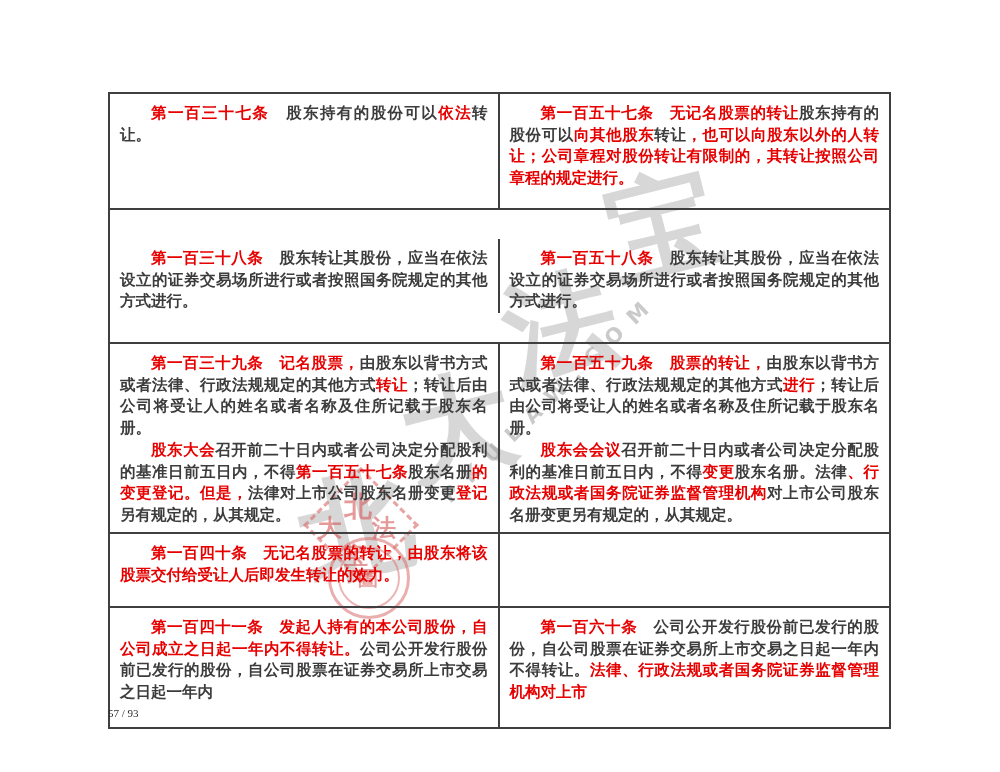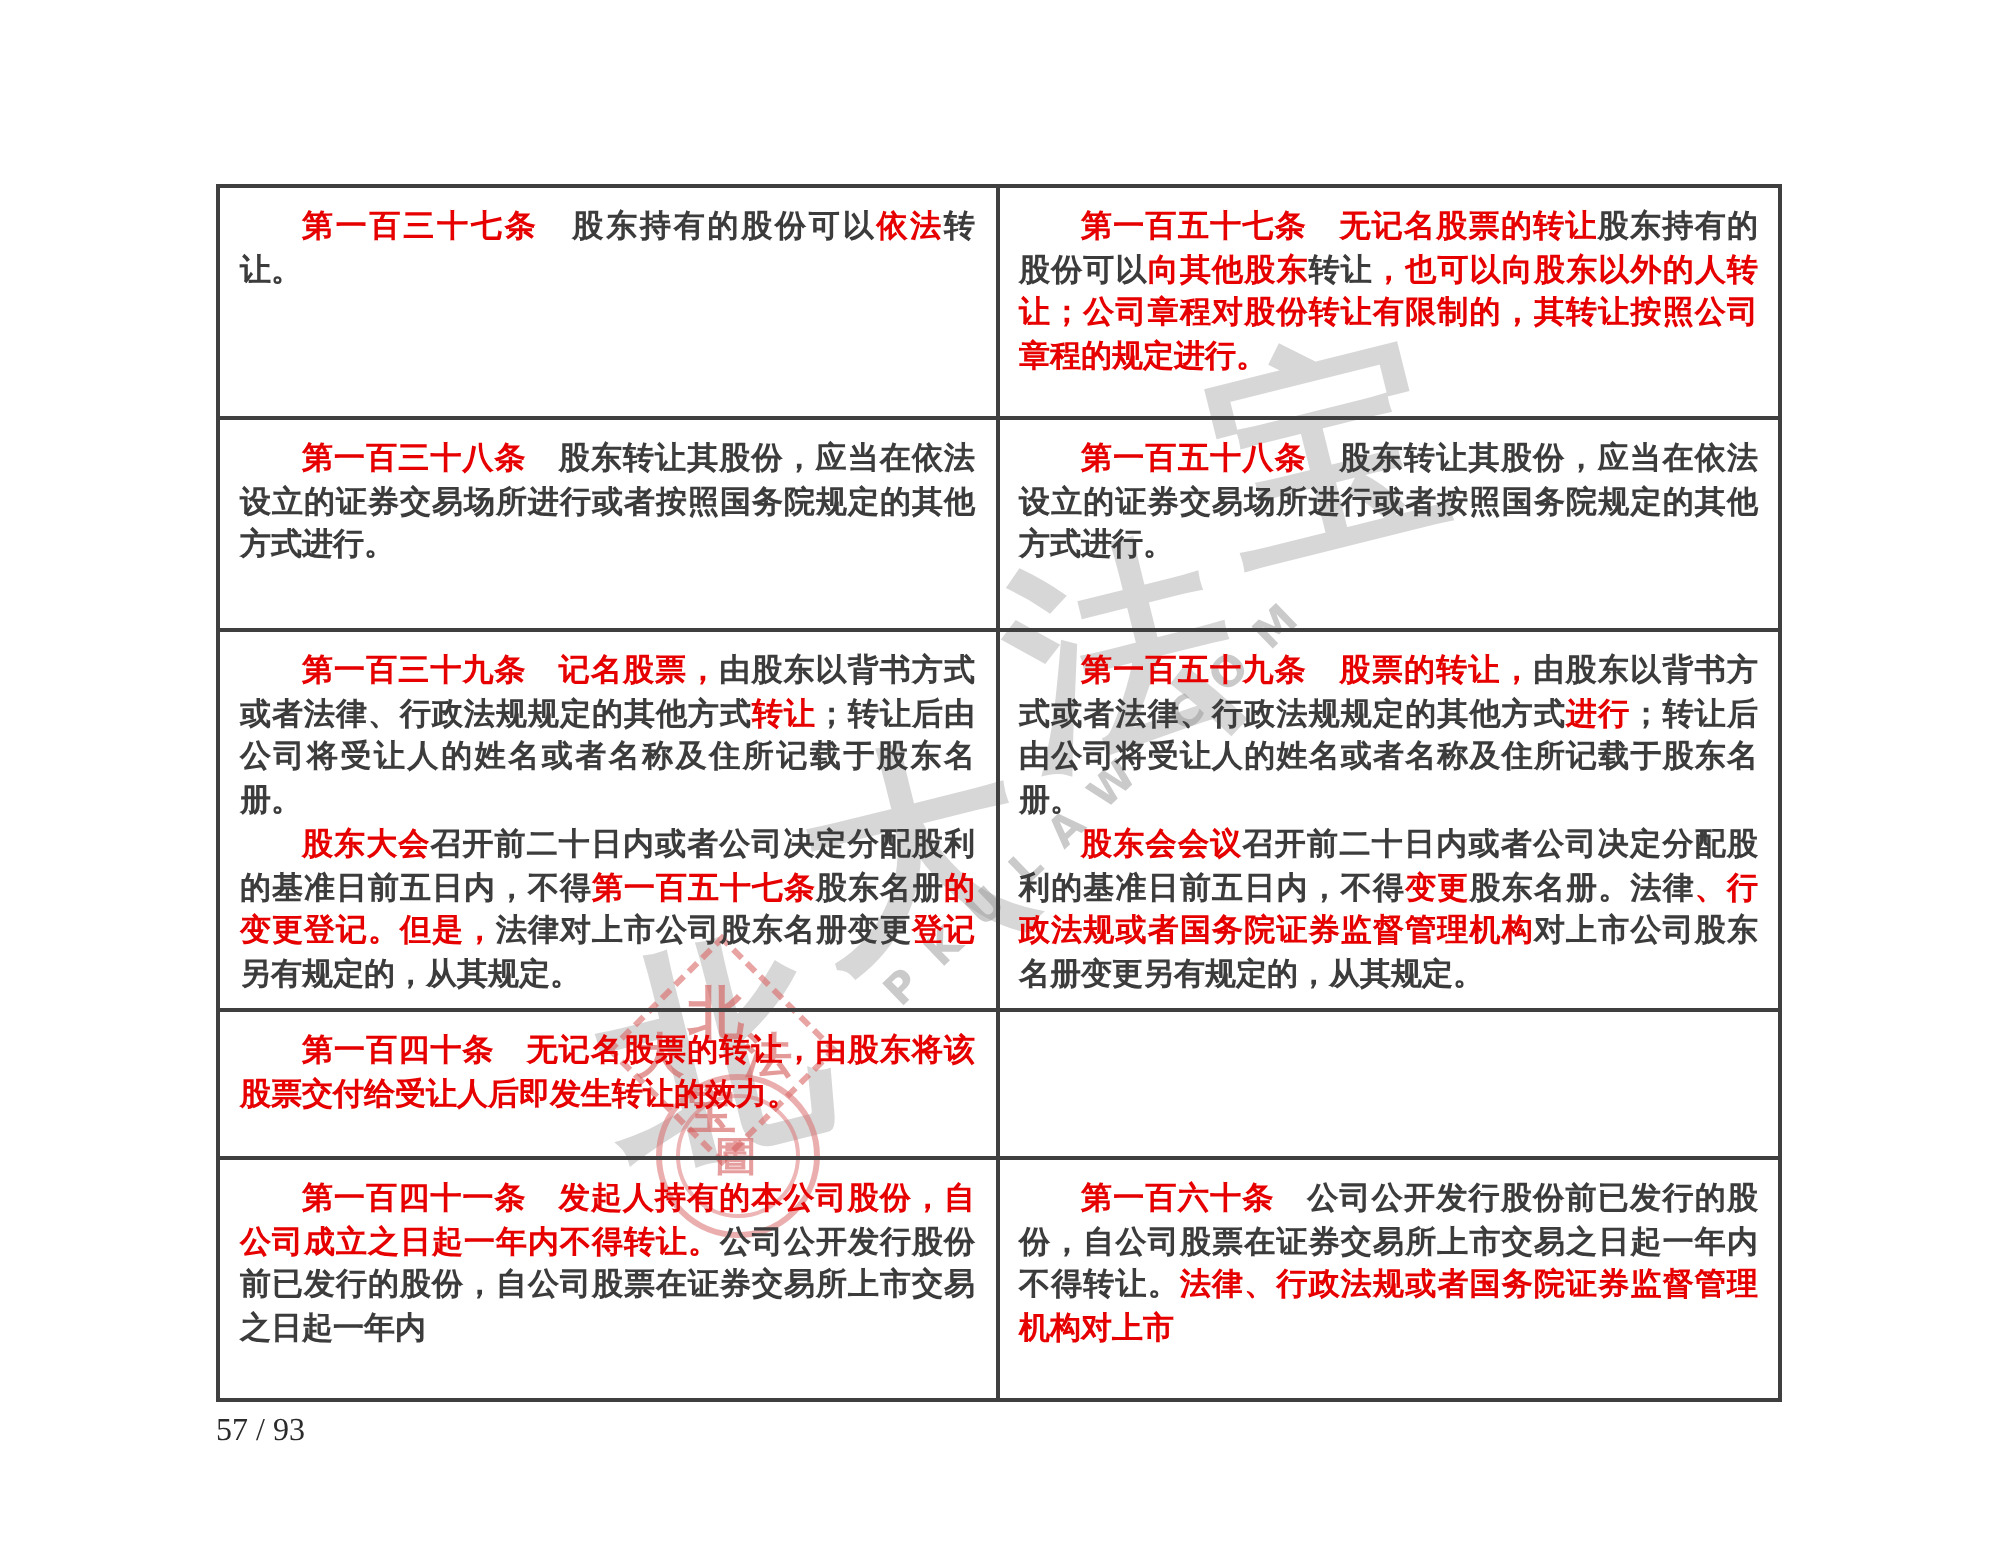--- a/index.html
+++ b/index.html
@@ -50,35 +50,35 @@
     color:rgba(213,92,92,0.6);font-size:20px;font-weight:700;letter-spacing:2px;
     font-family:"DejaVu Serif","Liberation Serif",serif;
   }
   
   .table{
     position:absolute;left:108px;top:92px;width:783px;z-index:2;
     border:2px solid #3f3f3f;box-sizing:border-box;background:transparent;
   }
   .row{display:flex;border-bottom:2px solid #3f3f3f;box-sizing:border-box;}
   .row:last-child{border-bottom:none;}
-  .r1{height:116px;} .r2{height:106px;} .r3{height:190px;} .r4{height:74px;} .r5{height:119px;}
+  .r1{height:116px;} .r2{height:134px;align-items:center;} .r3{height:190px;} .r4{height:74px;} .r5{height:119px;}
   .cell{
     width:50%;box-sizing:border-box;overflow:hidden;
     padding:9px 10px 0 10px;
     font-size:15.5px;line-height:21.7px;text-align:justify;
   }
   .cell.cl{border-right:2px solid #3f3f3f;}
   .cell p{margin:0;text-indent:2em;}
   .red{color:#e60000;font-weight:700;}
   .blk{color:#3c3c3c;font-weight:bold;}
   
   .page-number{
     position:absolute;left:108px;top:707px;z-index:2;
     font-family:"Liberation Serif","DejaVu Serif",serif;
-    font-size:16px;color:#2b2b2b;
+    font-size:11px;color:#2b2b2b;
   }
 </style>
 </head>
 <body>
 
 <div class="watermark">
   <div id="wm-chars">
       <span class="wm-char c0">北</span>
       <span class="wm-char c1">大</span>
       <span class="wm-char c2">法</span>

